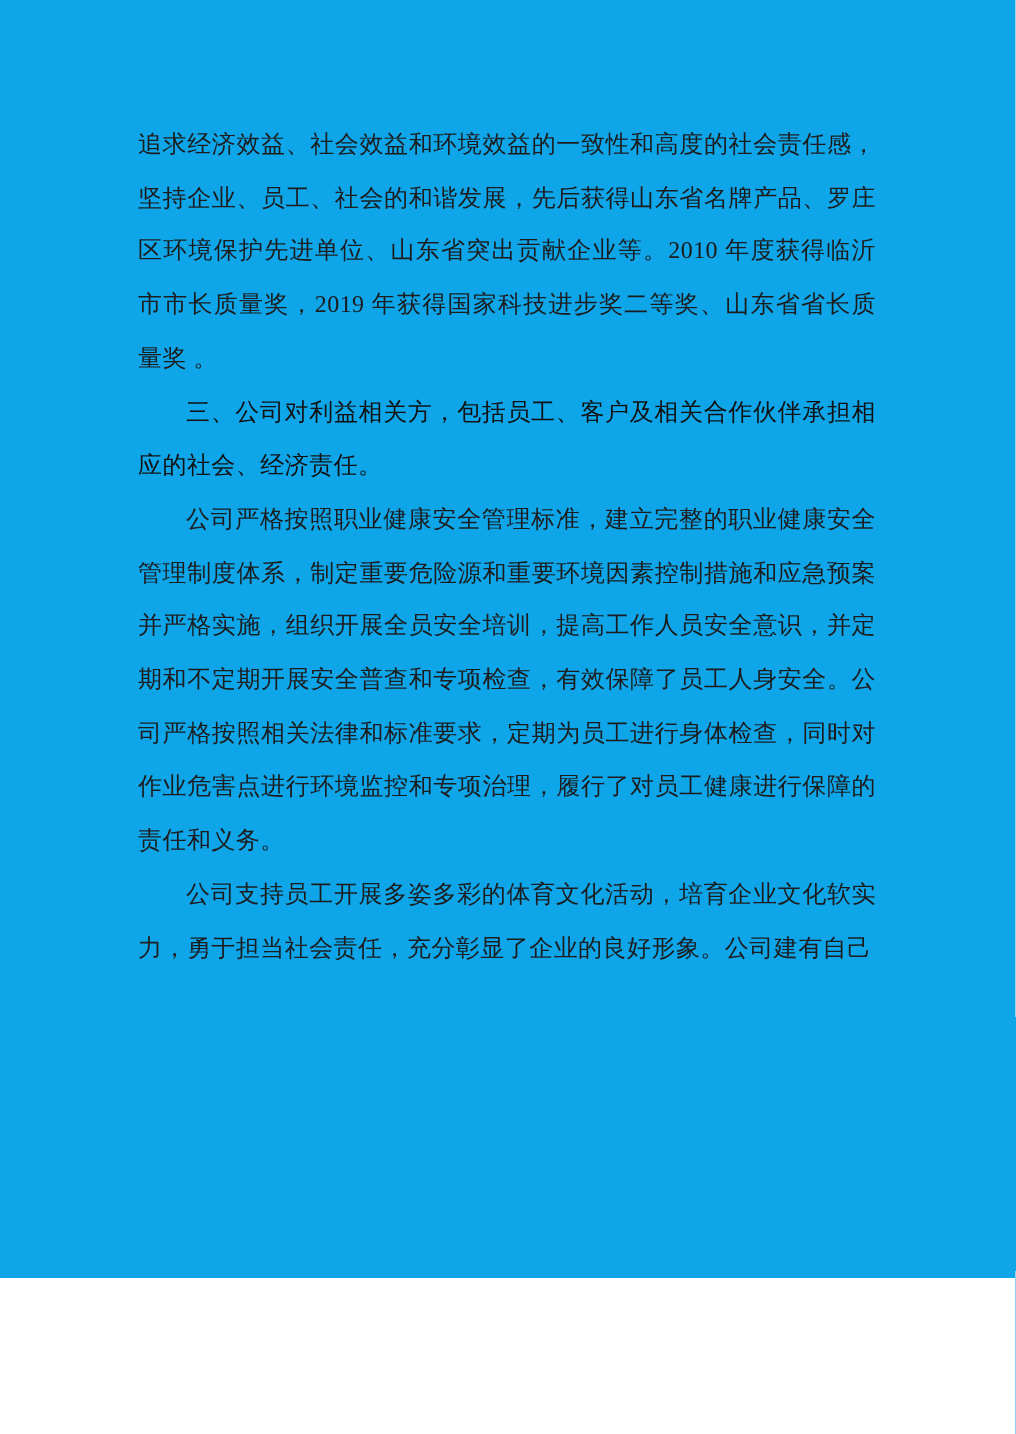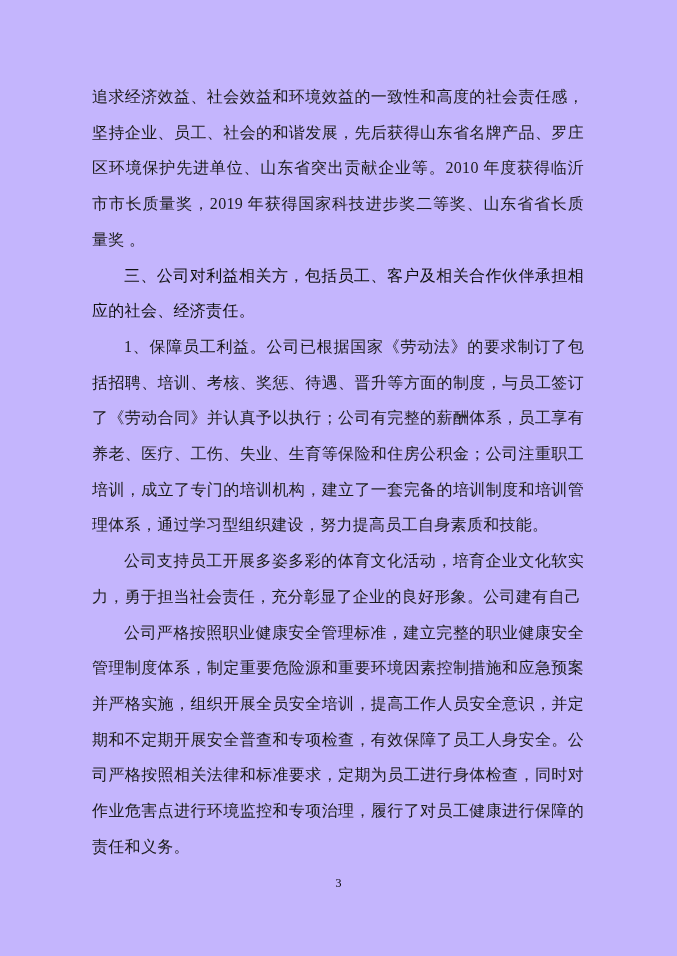--- a/index.html
+++ b/index.html
@@ -3,22 +3,22 @@
 <meta charset="utf-8">
 <style>
   html, body {
     margin: 0;
     padding: 0;
     background: #ffffff;
   }
   .page {
     position: relative;
     width: 677px;
-    height: 956px;
-    background: #c4b5fd;
+    height: 852px;
+    background: #0ea5e9;
     overflow: hidden;
     font-family: "Liberation Serif", "DejaVu Serif", serif;
     color: #1c1c1c;
   }
   .content {
     position: absolute;
     left: 92px;
     top: 79px;
     width: 492px;
     font-size: 16px;
@@ -49,18 +49,17 @@
     color: #000000;
   }
 </style>
 </head>
 <body>
 
 <div class="page">
   <div class="content">
     <p class="para no-indent">追求经济效益、社会效益和环境效益的一致性和高度的社会责任感，坚持企业、员工、社会的和谐发展，先后获得山东省名牌产品、罗庄区环境保护先进单位、山东省突出贡献企业等。2010 年度获得临沂市市长质量奖，2019 年获得国家科技进步奖二等奖、山东省省长质量奖 。</p>
     <p class="para bold">三、公司对利益相关方，包括员工、客户及相关合作伙伴承担相应的社会、经济责任。</p>
-    <p class="para">1、保障员工利益。公司已根据国家《劳动法》的要求制订了包括招聘、培训、考核、奖惩、待遇、晋升等方面的制度，与员工签订了《劳动合同》并认真予以执行；公司有完整的薪酬体系，员工享有养老、医疗、工伤、失业、生育等保险和住房公积金；公司注重职工培训，成立了专门的培训机构，建立了一套完备的培训制度和培训管理体系，通过学习型组织建设，努力提高员工自身素质和技能。</p>
+    <p class="para">公司严格按照职业健康安全管理标准，建立完整的职业健康安全管理制度体系，制定重要危险源和重要环境因素控制措施和应急预案并严格实施，组织开展全员安全培训，提高工作人员安全意识，并定期和不定期开展安全普查和专项检查，有效保障了员工人身安全。公司严格按照相关法律和标准要求，定期为员工进行身体检查，同时对作业危害点进行环境监控和专项治理，履行了对员工健康进行保障的责任和义务。</p>
     <p class="para">公司支持员工开展多姿多彩的体育文化活动，培育企业文化软实力，勇于担当社会责任，充分彰显了企业的良好形象。公司建有自己</p>
-    <p class="para">公司严格按照职业健康安全管理标准，建立完整的职业健康安全管理制度体系，制定重要危险源和重要环境因素控制措施和应急预案并严格实施，组织开展全员安全培训，提高工作人员安全意识，并定期和不定期开展安全普查和专项检查，有效保障了员工人身安全。公司严格按照相关法律和标准要求，定期为员工进行身体检查，同时对作业危害点进行环境监控和专项治理，履行了对员工健康进行保障的责任和义务。</p>
   </div>
   <div class="page-number">3</div>
 </div>
 
 </body></html>

